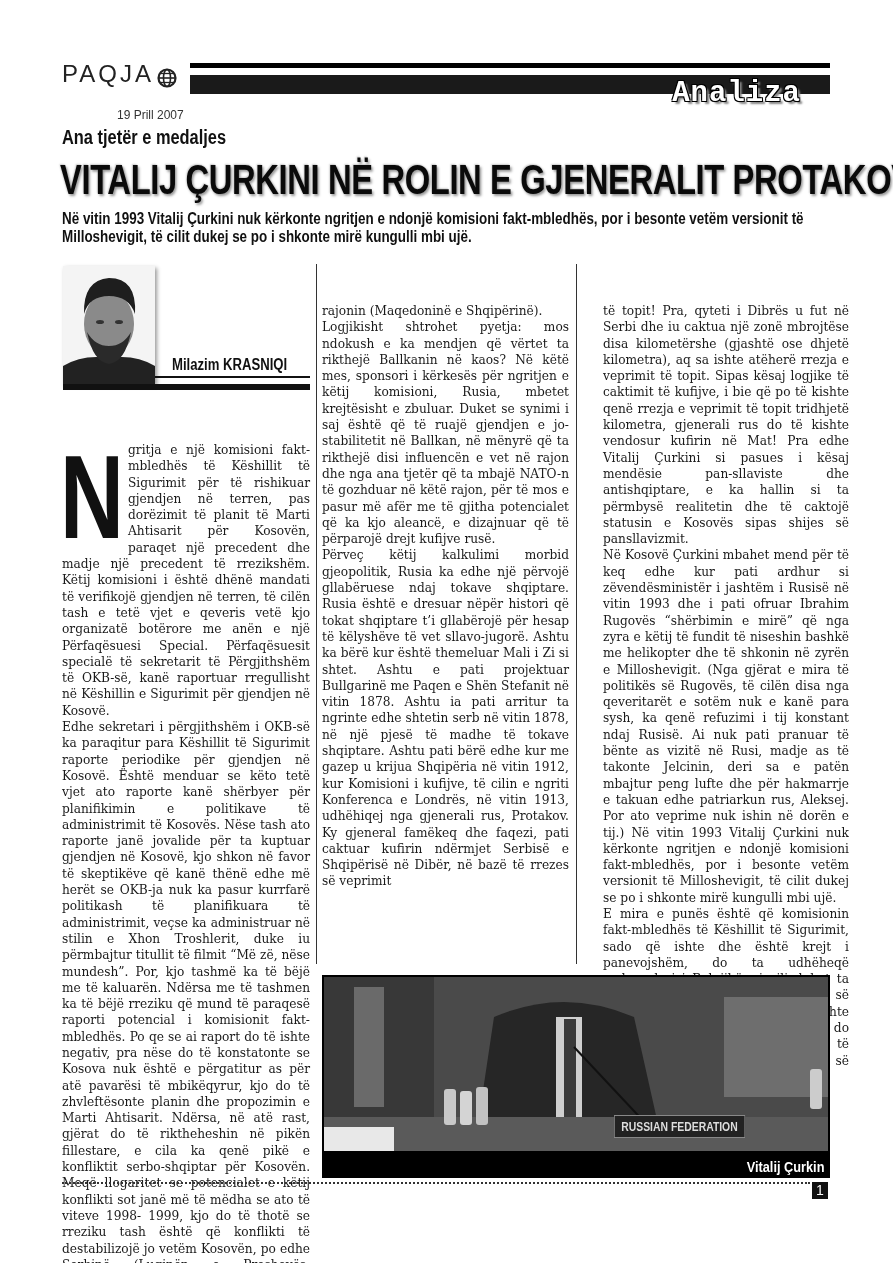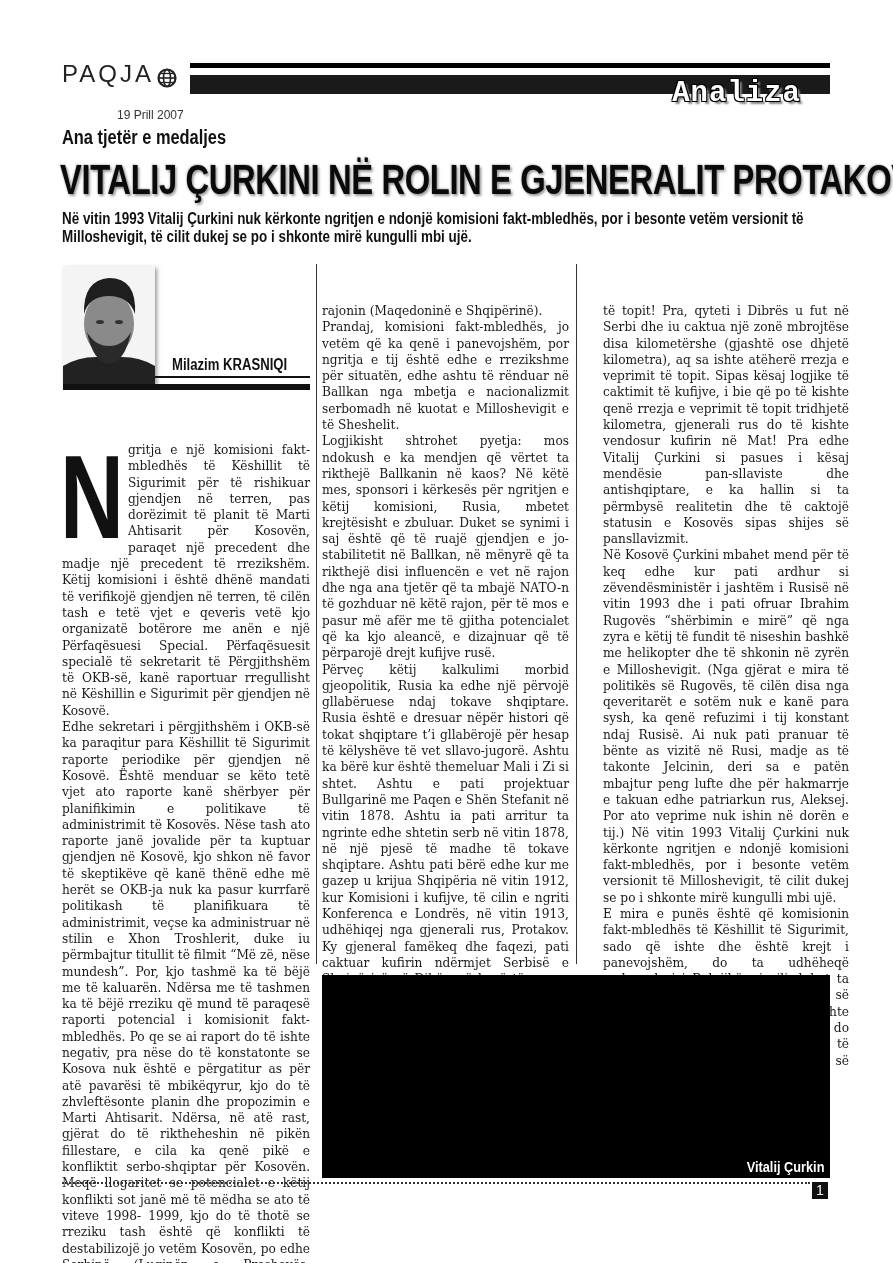--- a/index.html
+++ b/index.html
@@ -89,31 +89,49 @@
 <div class="col col1">
   <span class="dropcap">N</span>
   <p>gritja e një komisioni fakt-mbledhës të Këshillit të Sigurimit për të rishikuar gjendjen në terren, pas dorëzimit të planit të Marti Ahtisarit për Kosovën, paraqet një precedent dhe madje një precedent të rrezikshëm. Këtij komisioni i është dhënë mandati të verifikojë gjendjen në terren, të cilën tash e tetë vjet e qeveris vetë kjo organizatë botërore me anën e një Përfaqësuesi Special. Përfaqësuesit specialë të sekretarit të Përgjithshëm të OKB-së, kanë raportuar rregullisht në Këshillin e Sigurimit për gjendjen në Kosovë.</p>
   <p>Edhe sekretari i përgjithshëm i OKB-së ka paraqitur para Këshillit të Sigurimit raporte periodike për gjendjen në Kosovë. Është menduar se këto tetë vjet ato raporte kanë shërbyer për planifikimin e politikave të administrimit të Kosovës. Nëse tash ato raporte janë jovalide për ta kuptuar gjendjen në Kosovë, kjo shkon në favor të skeptikëve që kanë thënë edhe më herët se OKB-ja nuk ka pasur kurrfarë politikash të planifikuara të administrimit, veçse ka administruar në stilin e Xhon Troshlerit, duke iu përmbajtur titullit të filmit “Më zë, nëse mundesh”. Por, kjo tashmë ka të bëjë me të kaluarën. Ndërsa me të tashmen ka të bëjë rreziku që mund të paraqesë raporti potencial i komisionit fakt-mbledhës. Po qe se ai raport do të ishte negativ, pra nëse do të konstatonte se Kosova nuk është e përgatitur as për atë pavarësi të mbikëqyrur, kjo do të zhvleftësonte planin dhe propozimin e Marti Ahtisarit. Ndërsa, në atë rast, gjërat do të riktheheshin në pikën fillestare, e cila ka qenë pikë e konfliktit serbo-shqiptar për Kosovën. Meqë llogaritet se potencialet e këtij konflikti sot janë më të mëdha se ato të viteve 1998- 1999, kjo do të thotë se rreziku tash është që konflikti të destabilizojë jo vetëm Kosovën, po edhe Serbinë (Luginën e Preshevës, Vojvodinën, Sanxhakun) po edhe mbarë</p>
 </div>
 
 <div class="vrule" style="left:316px; top:264px; height:700px;"></div>
 
 <div class="col col2">
   <p>rajonin (Maqedoninë e Shqipërinë).</p>
-  <p>Prandaj, komisioni fakt-mbledhës, jo vetëm që ka qenë i panevojshëm, por ngritja e tij është edhe e rrezikshme për situatën, edhe ashtu të rënduar në Ballkan nga mbetja e nacionalizmit serbomadh në kuotat e Milloshevigit e të Sheshelit.</p>
   <p>Logjikisht shtrohet pyetja: mos ndokush e ka mendjen që vërtet ta rikthejë Ballkanin në kaos? Në këtë mes, sponsori i kërkesës për ngritjen e këtij komisioni, Rusia, mbetet krejtësisht e zbuluar. Duket se synimi i saj është që të ruajë gjendjen e jo-stabilitetit në Ballkan, në mënyrë që ta rikthejë disi influencën e vet në rajon dhe nga ana tjetër që ta mbajë NATO-n të gozhduar në këtë rajon, për të mos e pasur më afër me të gjitha potencialet që ka kjo aleancë, e dizajnuar që të përparojë drejt kufijve rusë.</p>
   <p style="margin-right:0;">Përveç këtij kalkulimi morbid gjeopolitik, Rusia ka edhe një përvojë gllabëruese ndaj tokave shqiptare. Rusia është e dresuar nëpër histori që tokat shqiptare t’i gllabërojë për hesap të këlyshëve të vet sllavo-jugorë. Ashtu ka bërë kur është themeluar Mali i Zi si shtet. Ashtu e pati projektuar Bullgarinë me Paqen e Shën Stefanit në vitin 1878. Ashtu ia pati arritur ta ngrinte edhe shtetin serb në vitin 1878, në një pjesë të madhe të tokave shqiptare. Ashtu pati bërë edhe kur me gazep u krijua Shqipëria në vitin 1912, kur Komisioni i kufijve, të cilin e ngriti Konferenca e Londrës, në vitin 1913, udhëhiqej nga gjenerali rus, Protakov. Ky gjeneral famëkeq dhe faqezi, pati caktuar kufirin ndërmjet Serbisë e Shqipërisë në Dibër, në bazë të rrezes së veprimit</p>
 </div>
 
 <div class="vrule" style="left:576px; top:264px; height:700px;"></div>
 
 <div class="col col3">
   <p>të topit! Pra, qyteti i Dibrës u fut në Serbi dhe iu caktua një zonë mbrojtëse disa kilometërshe (gjashtë ose dhjetë kilometra), aq sa ishte atëherë rrezja e veprimit të topit. Sipas kësaj logjike të caktimit të kufijve, i bie që po të kishte qenë rrezja e veprimit të topit tridhjetë kilometra, gjenerali rus do të kishte vendosur kufirin në Mat! Pra edhe Vitalij Çurkini si pasues i kësaj mendësie pan-sllaviste dhe antishqiptare, e ka hallin si ta përmbysë realitetin dhe të caktojë statusin e Kosovës sipas shijes së pansllavizmit.</p>
   <p>Në Kosovë Çurkini mbahet mend për të keq edhe kur pati ardhur si zëvendësministër i jashtëm i Rusisë në vitin 1993 dhe i pati ofruar Ibrahim Rugovës “shërbimin e mirë” që nga zyra e këtij të fundit të niseshin bashkë me helikopter dhe të shkonin në zyrën e Milloshevigit. (Nga gjërat e mira të politikës së Rugovës, të cilën disa nga qeveritarët e sotëm nuk e kanë para sysh, ka qenë refuzimi i tij konstant ndaj Rusisë. Ai nuk pati pranuar të bënte as vizitë në Rusi, madje as të takonte Jelcinin, deri sa e patën mbajtur peng lufte dhe për hakmarrje e takuan edhe patriarkun rus, Aleksej. Por ato veprime nuk ishin në dorën e tij.) Në vitin 1993 Vitalij Çurkini nuk kërkonte ngritjen e ndonjë komisioni fakt-mbledhës, por i besonte vetëm versionit të Milloshevigit, të cilit dukej se po i shkonte mirë kungulli mbi ujë.</p>
   <p>E mira e punës është që komisionin fakt-mbledhës të Këshillit të Sigurimit, sado që ishte dhe është krejt i panevojshëm, do ta udhëheqë ambasadori i Belgjikës, i cili duhet ta ketë shtëpinë jo fort larg selisë së NATO-s në Mons. Po të mos ishte Monsi, sa për Rusinë, kufijtë sërish do të vizatoheshin sipas apetiteve të Serbisë, përkatësisht sipas rrezes së veprimit të topit.</p>
 </div>
 
 <div class="photo">
+  <div class="photo-inner">
+    <svg width="504" height="174" viewBox="0 0 504 174">
+      <rect width="504" height="174" fill="#4a4a4a"></rect>
+      <rect x="0" y="0" width="110" height="174" fill="#383838"></rect>
+      <rect x="30" y="10" width="30" height="120" fill="#8c8c8c" opacity="0.6"></rect>
+      <rect x="400" y="20" width="104" height="100" fill="#6e6e6e"></rect>
+      <path d="M150 174 L170 40 Q240 10 310 40 L340 174 Z" fill="#262626"></path>
+      <rect x="232" y="40" width="26" height="100" fill="#cfcfcf"></rect>
+      <rect x="240" y="42" width="12" height="100" fill="#3a3a3a"></rect>
+      <rect x="0" y="140" width="504" height="34" fill="#5a5a5a"></rect>
+      <rect x="0" y="150" width="70" height="24" fill="#e8e8e8"></rect>
+      <rect x="120" y="112" width="12" height="36" fill="#c9c9c9" rx="3"></rect>
+      <rect x="136" y="114" width="12" height="34" fill="#d4d4d4" rx="3"></rect>
+      <rect x="152" y="110" width="12" height="38" fill="#c2c2c2" rx="3"></rect>
+      <rect x="486" y="92" width="12" height="40" fill="#cccccc" rx="3"></rect>
+      <line x1="250" y1="70" x2="325" y2="150" stroke="#111" stroke-width="2"></line>
+    </svg>
+    <div class="nameplate">RUSSIAN FEDERATION</div>
+  </div>
   <div class="caption">Vitalij Çurkin</div>
 </div>
 
 <div class="dotted"></div>
 <div class="page-num">1</div>
 
 </body></html>

